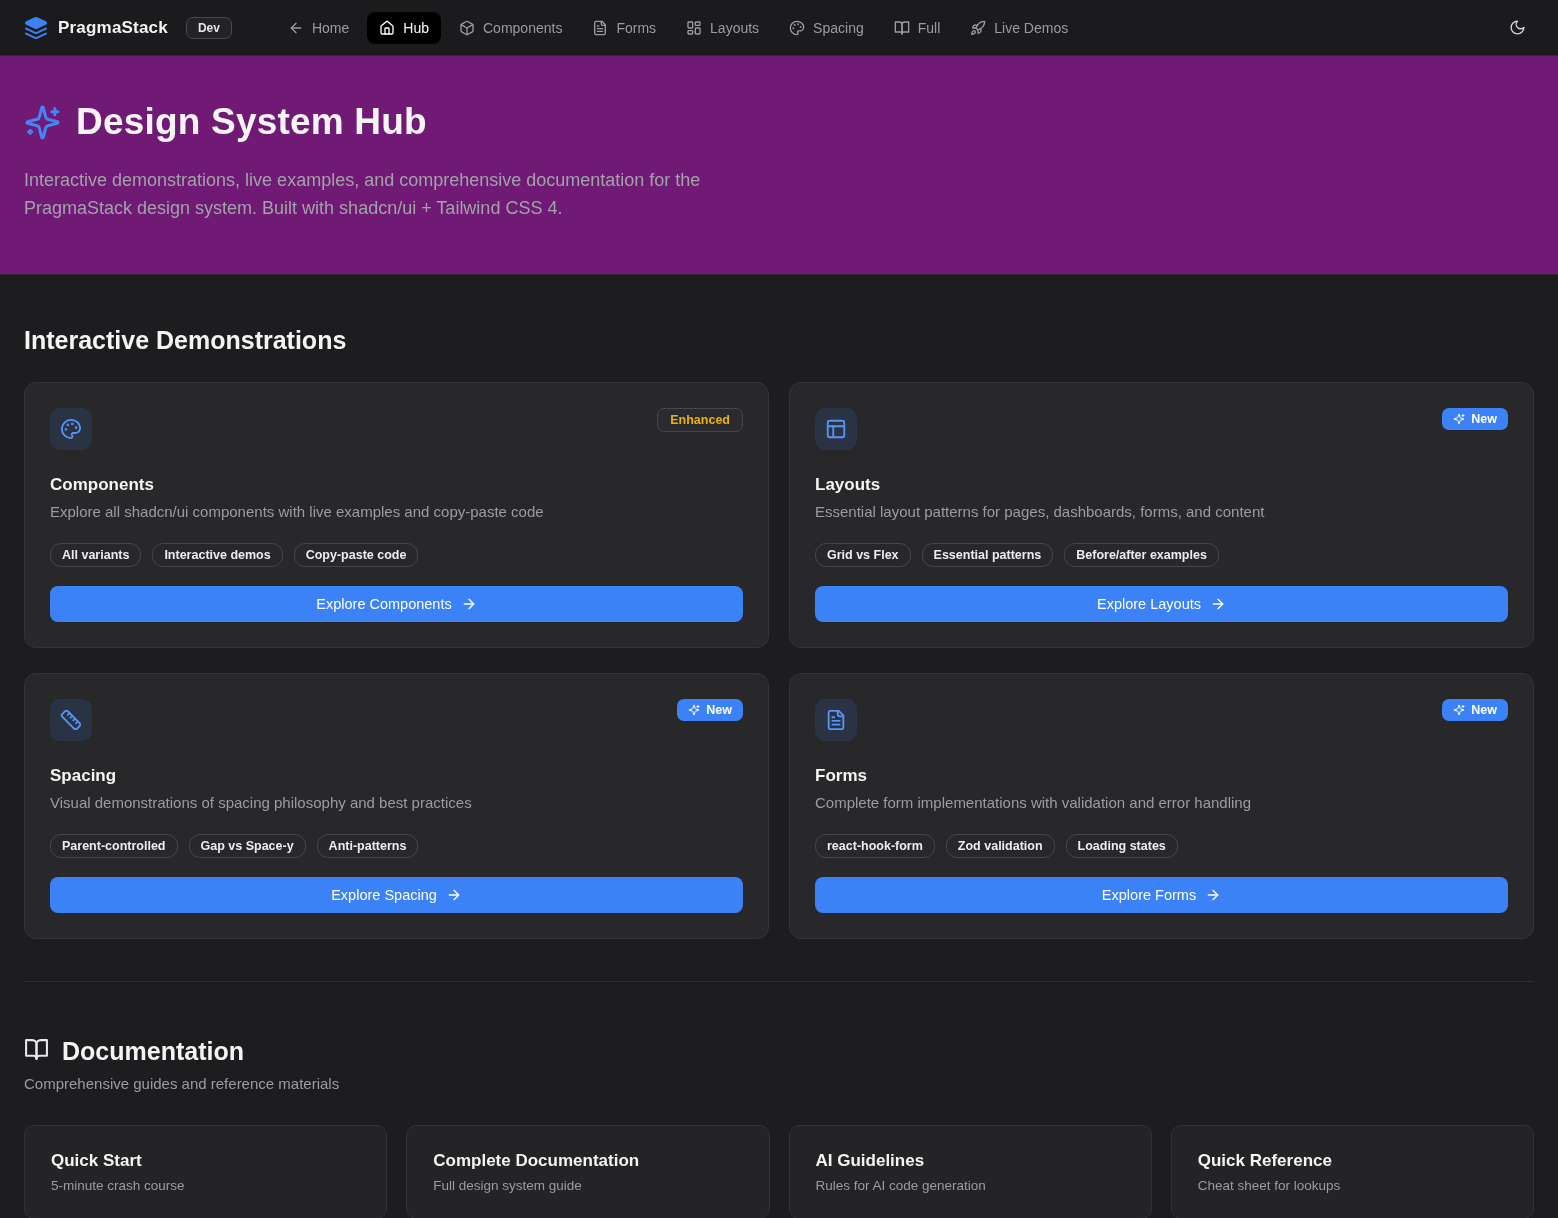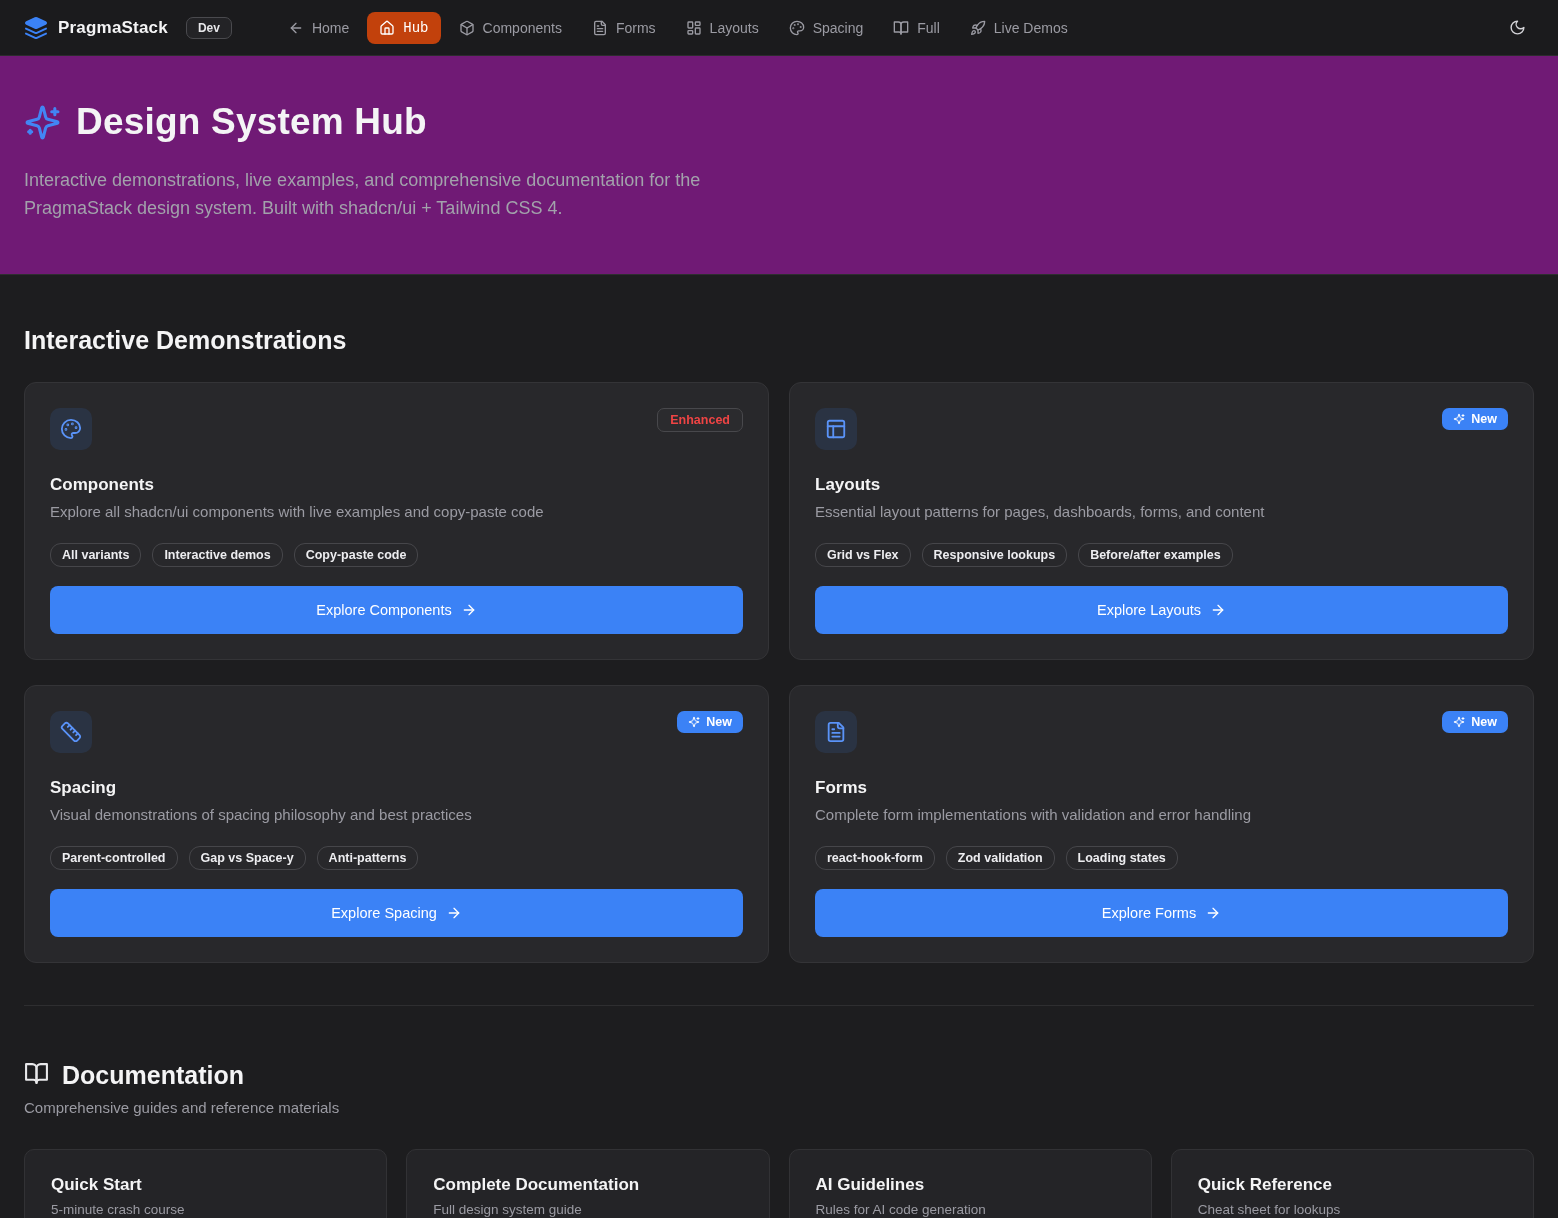--- a/index.html
+++ b/index.html
@@ -22,21 +22,21 @@
   .brand-name { font-size:17px; font-weight:700; color:#f4f4f5; letter-spacing:.2px; }
   .dev-badge {
     margin-left:8px; font-size:12px; font-weight:700; color:#e6e6e9;
     border:1px solid #4a4a4e; background:#232326; border-radius:7px; padding:3px 11px;
   }
   .nav-links { display:flex; align-items:center; gap:6px; margin-left:44px; }
   .nav-item {
     display:flex; align-items:center; gap:8px; color:#9b9ba3;
     font-size:14px; padding:8px 12px; border-radius:8px; cursor:pointer; white-space:nowrap;
   }
-  .nav-item.active { background:#c2410c; color:#ffffff;font-family:Liberation Mono, monospace; }
+  .nav-item.active { background:#000000; color:#ffffff; }
   .theme-toggle { margin-left:auto; color:#d4d4d8; padding:8px; border-radius:8px; cursor:pointer; }
   .theme-toggle .ic { width:17px; height:17px; }
 
   
   .hero { background:#701a75; border-bottom:1px solid #2e2e30; padding:45px 24px 52px; }
   .hero-title-row { display:flex; align-items:center; gap:15px; }
   .hero-title { font-size:37px; font-weight:700; color:#f4f4f5; letter-spacing:.2px; }
   .hero-icon { width:37px; height:37px; color:#4285f4; }
   .hero-desc { margin-top:23px; font-size:18px; line-height:28px; color:#a2a2ab; max-width:735px; }
 
@@ -52,37 +52,37 @@
     padding:25px; display:flex; flex-direction:column;
   }
   .card-top { display:flex; justify-content:space-between; align-items:flex-start; }
   .icon-tile {
     width:42px; height:42px; border-radius:10px; background:rgba(59,130,246,0.12);
     display:flex; align-items:center; justify-content:center; color:#5a93f8;
   }
   .icon-tile .ic { width:22px; height:22px; }
   .badge-outline {
     border:1px solid #48484c; border-radius:7px; padding:4px 12px;
-    font-size:12.5px; font-weight:700; color:#ef4444; background:#2b2b2e;
+    font-size:12.5px; font-weight:700; color:#eab308; background:#2b2b2e;
   }
   .badge-solid {
     display:inline-flex; align-items:center; gap:6px;
     background:#3b82f6; color:#fff; border-radius:7px; padding:4px 11px;
     font-size:12.5px; font-weight:700;
   }
   .badge-solid .ic { width:12px; height:12px; }
   .demo-title { margin-top:25px; font-size:17px; font-weight:700; color:#f4f4f5; }
   .demo-desc { margin-top:8px; font-size:15px; color:#9b9ba3; }
   .tag-row { display:flex; gap:11px; margin-top:23px; }
   .tag {
     border:1px solid #46464a; border-radius:11px; padding:4px 11px;
     font-size:12.5px; font-weight:700; color:#ededf0; white-space:nowrap;
   }
   .cta-btn {
-    margin-top:19px; height:48px; width:100%; background:#3b82f6; border:none;
+    margin-top:19px; height:36px; width:100%; background:#3b82f6; border:none;
     border-radius:8px; color:#fff; font-size:14.5px; font-weight:500;
     font-family:inherit; display:flex; align-items:center; justify-content:center; gap:9px; cursor:pointer;
   }
   .cta-btn .ic { width:16px; height:16px; }
 
   .divider { border:none; border-top:1px solid #2e2e30; margin-top:42px; }
 
   
   .docs { padding-top:55px; }
   .docs-head-row { display:flex; align-items:flex-start; gap:13px; }
@@ -251,21 +251,21 @@
                 <path d="M20 3v4"></path>
                 <path d="M22 5h-4"></path>
               </svg>
             <span>New</span>
           </span>
         </div>
         <div class="demo-title">Layouts</div>
         <div class="demo-desc">Essential layout patterns for pages, dashboards, forms, and content</div>
         <div class="tag-row">
           <span class="tag">Grid vs Flex</span>
-          <span class="tag">Responsive lookups</span>
+          <span class="tag">Essential patterns</span>
           <span class="tag">Before/after examples</span>
         </div>
         <button class="cta-btn">
           <span>Explore Layouts</span>
           <svg class="ic" viewBox="0 0 24 24">
               <path d="M5 12h14"></path>
               <path d="m12 5 7 7-7 7"></path>
             </svg>
         </button>
       </div>

